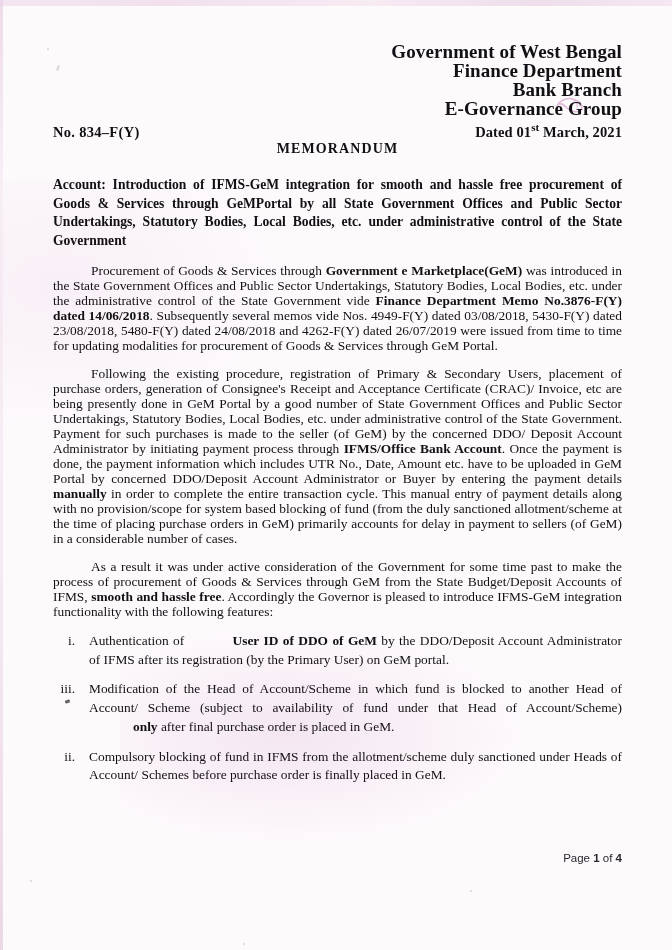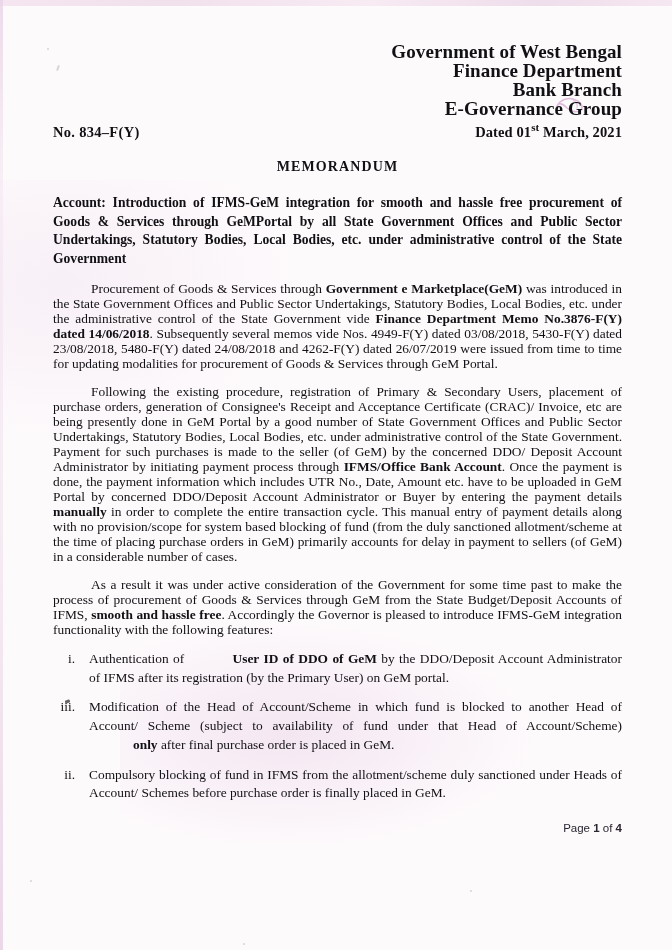--- a/index.html
+++ b/index.html
@@ -88,21 +88,20 @@
     vertical-align: super;
     line-height: 0;
     text-align: right;
   }
 
   .memorandum-title {
     text-align: center;
     font-weight: bold;
     font-size: 14px;
     letter-spacing: 1.1px;
-    margin-top: 18px;
   }
 
   
   .subject {
     margin-top: 19px;
     font-weight: bold;
     font-size: 13.6px;
     line-height: 18.5px;
     text-align: justify;
     text-justify: inter-word;
@@ -166,21 +165,21 @@
     top: 95px;
     width: 34px;
     height: 20px;
     opacity: .45;
   }
 
   
   .footer {
     position: absolute;
     left: 53px;
-    top: 822px;
+    top: 852px;
     width: 569px;
     text-align: right;
     font-family: "Liberation Sans", "DejaVu Sans", sans-serif;
     font-size: 11.5px;
     color: #2b2630;
   }
   .footer b { font-weight: bold; }
 
   
   .speck { position: absolute; background: #b9aeba; opacity: .5; border-radius: 50%; pointer-events:none;}

